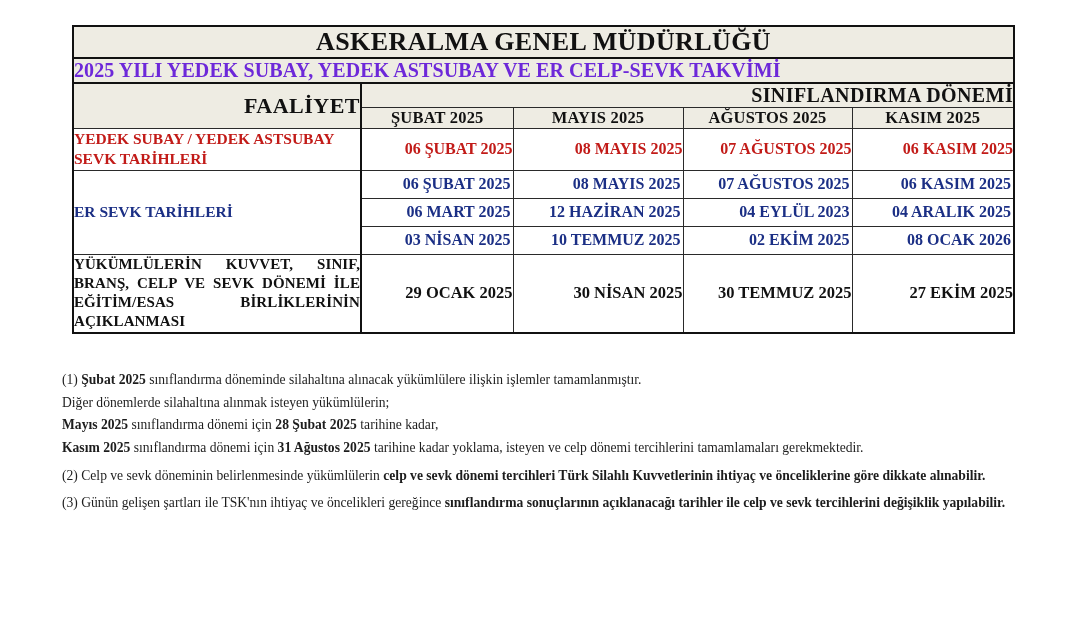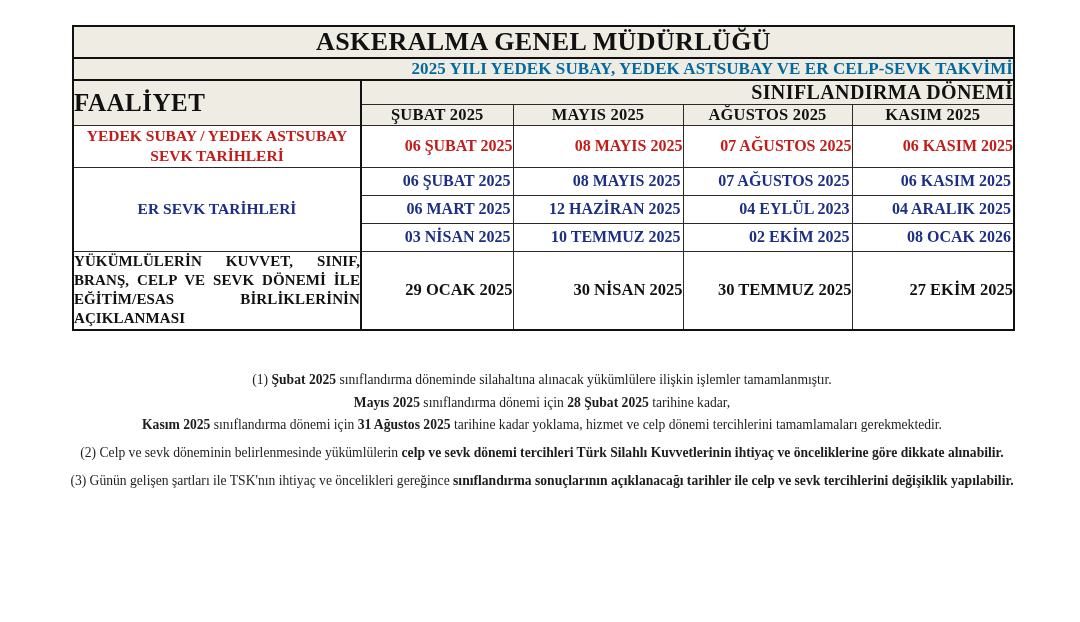--- a/index.html
+++ b/index.html
@@ -48,32 +48,32 @@
   .title-main {
     text-align: center;
     font-size: 26px;
     font-weight: bold;
     letter-spacing: 0.4px;
     padding: 5px 4px 6px 4px;
     color: #111111;
     border-bottom: 2px solid #111111 !important;
   }
   .title-sub {
-    text-align: right;
-    font-size: 17px;
+    text-align: left;
+    font-size: 20px;
     font-weight: bold;
     letter-spacing: 0.1px;
     padding: 4px 4px 5px 4px;
-    color: #0369a1;
+    color: #6d28d9;
     border-bottom: 2px solid #111111 !important;
   }
 
   .faaliyet-head {
-    text-align: left;
-    font-size: 25px;
+    text-align: right;
+    font-size: 22px;
     font-weight: bold;
     color: #111111;
     letter-spacing: 0.5px;
     border-right: 2px solid #111111 !important;
   }
 
   .siniflandirma-head {
     text-align: right;
     font-size: 20px;
     font-weight: bold;
@@ -98,21 +98,20 @@
   col.c-p3 { width: 169px; }
   col.c-p4 { width: 162px; }
 
   .row-label {
     font-size: 15.5px;
     font-weight: bold;
     padding: 7px 8px 7px 8px;
     line-height: 1.32;
     color: #111111;
     border-right: 2px solid #111111 !important;
-    text-align: center;
   }
   .row-label.red { color: #c21b18; }
   .row-label.blue { color: #1b2f85; margin-top: 7px; }
   .row-label.justified {
     text-align: justify;
     text-align-last: justify;
     font-size: 15px;
     line-height: 1.28;
     letter-spacing: 0.1px;
   }
@@ -135,21 +134,21 @@
     position: absolute;
     left: 62px;
     top: 370px;
     width: 960px;
     color: #1d1d1d;
   }
   .note-line {
     font-size: 13.6px;
     line-height: 1.52;
     margin: 0 0 2px 0;
-    text-align: center;
+    text-align: left;
   }
   .note-block { margin-bottom: 7px; }
   .note-line b { font-weight: bold; }
 </style>
 </head>
 <body>
 
 <div id="page">
 
   <div class="table-wrap">
@@ -221,25 +220,26 @@
       </tbody>
     </table>
   </div>
 
   <div class="notes">
 
     <div class="note-block">
       <p class="note-line">
         <span>(1) </span><b>Şubat 2025</b><span> sınıflandırma döneminde silahaltına alınacak yükümlülere ilişkin işlemler tamamlanmıştır.</span>
       </p>
+      <p class="note-line">Diğer dönemlerde silahaltına alınmak isteyen yükümlülerin;</p>
       <p class="note-line">
         <b>Mayıs 2025</b><span> sınıflandırma dönemi için </span><b>28 Şubat 2025</b><span> tarihine kadar,</span>
       </p>
       <p class="note-line">
-        <b>Kasım 2025</b><span> sınıflandırma dönemi için </span><b>31 Ağustos 2025</b><span> tarihine kadar yoklama, hizmet ve celp dönemi tercihlerini tamamlamaları gerekmektedir.</span>
+        <b>Kasım 2025</b><span> sınıflandırma dönemi için </span><b>31 Ağustos 2025</b><span> tarihine kadar yoklama, isteyen ve celp dönemi tercihlerini tamamlamaları gerekmektedir.</span>
       </p>
     </div>
 
     <div class="note-block">
       <p class="note-line">
         <span>(2) Celp ve sevk döneminin belirlenmesinde yükümlülerin </span><b>celp ve sevk dönemi tercihleri Türk Silahlı Kuvvetlerinin ihtiyaç ve önceliklerine göre dikkate alınabilir.</b>
       </p>
     </div>
 
     <div class="note-block">

